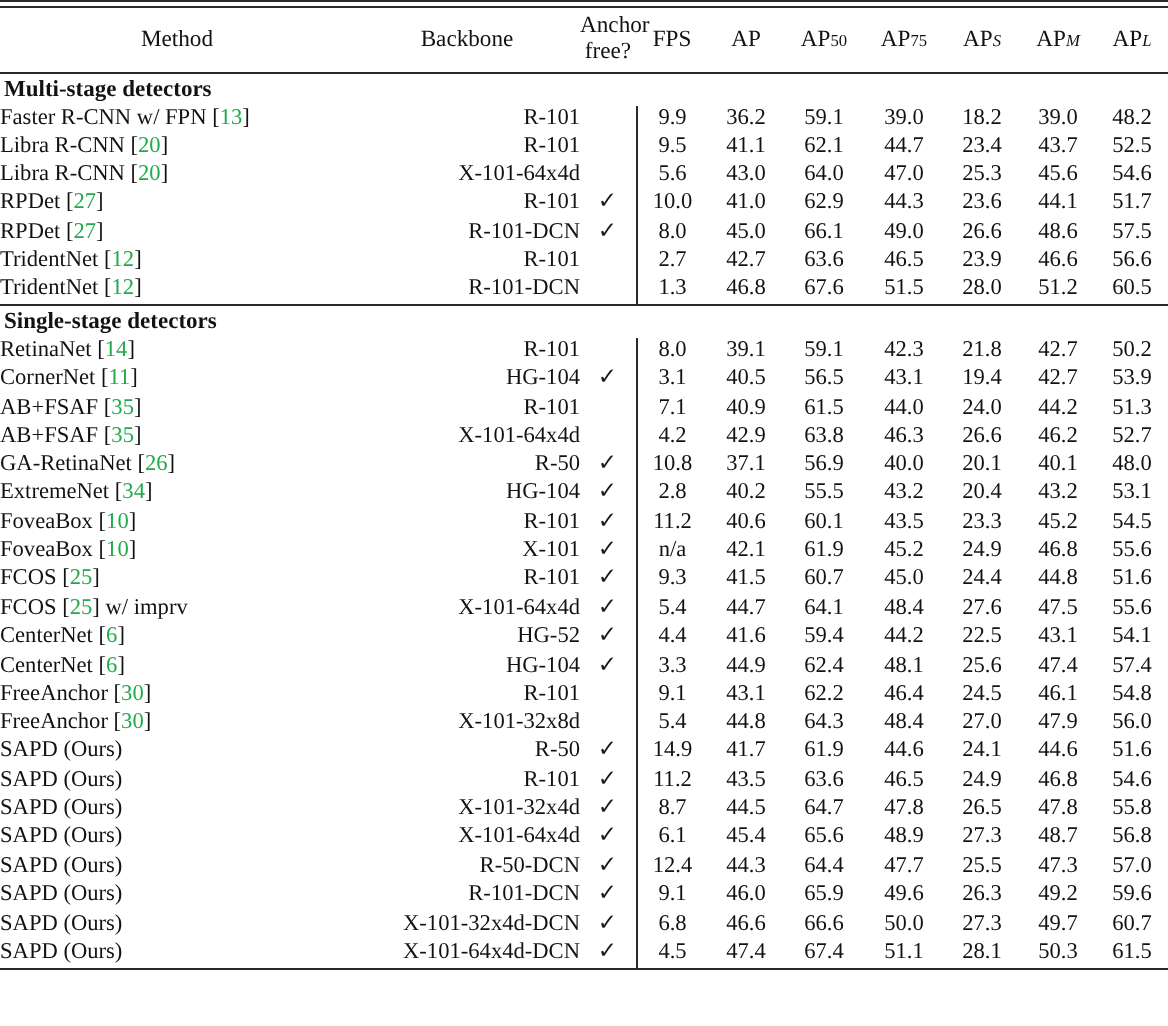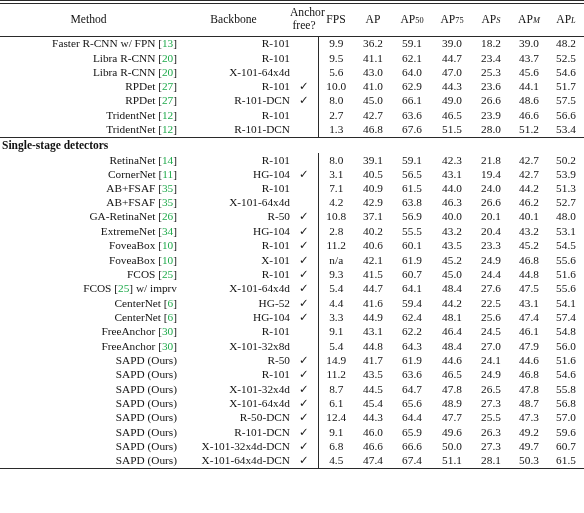--- a/index.html
+++ b/index.html
@@ -70,21 +70,21 @@
   .hdr-two-line {
     line-height: 1.08;
   }
 
   
   tr.data-row td {
     padding: 1.45px 0;
     vertical-align: baseline;
     white-space: nowrap;
   }
-  td.c-method   { text-align: right; padding-right: 4px; }
+  td.c-method   { text-align: left; padding-right: 4px; }
   td.c-backbone { text-align: right; }
   td.c-anchor   { text-align: center; font-size: 11px; }
   td.c-num      { text-align: center; }
 
   
   td.c-anchor { border-right: 1px solid #2a2a2a; }
   tr.header-row td.c-anchor { border-right: none; }
 
   
   tr.section-row td {
@@ -155,20 +155,23 @@
         <td class="c-num"><span>AP</span><span class="sub">50</span></td>
         <td class="c-num"><span>AP</span><span class="sub">75</span></td>
         <td class="c-num"><span>AP</span><span class="sub-it">S</span></td>
         <td class="c-num"><span>AP</span><span class="sub-it">M</span></td>
         <td class="c-num"><span>AP</span><span class="sub-it">L</span></td>
       </tr>
 
       <tr class="rule-mid">
           <td colspan="10"></td>
         </tr>
+    <tr class="section-row">
+          <td colspan="10">Multi-stage detectors</td>
+        </tr>
         <tr class="data-row">
           <td class="c-method"><span>Faster R-CNN w/ FPN</span> <span class="bracket">[</span><span class="cite">13</span><span class="bracket">]</span></td>
           <td class="c-backbone">R-101</td>
           <td class="c-anchor"></td>
           <td class="c-num">9.9</td>
           <td class="c-num">36.2</td>
           <td class="c-num">59.1</td>
           <td class="c-num">39.0</td>
           <td class="c-num">18.2</td>
           <td class="c-num">39.0</td>
@@ -237,21 +240,21 @@
         <tr class="data-row">
           <td class="c-method"><span>TridentNet</span> <span class="bracket">[</span><span class="cite">12</span><span class="bracket">]</span></td>
           <td class="c-backbone">R-101-DCN</td>
           <td class="c-anchor"></td>
           <td class="c-num">1.3</td>
           <td class="c-num">46.8</td>
           <td class="c-num">67.6</td>
           <td class="c-num">51.5</td>
           <td class="c-num">28.0</td>
           <td class="c-num">51.2</td>
-          <td class="c-num">53.4</td>
+          <td class="c-num">60.5</td>
         </tr>
         <tr class="rule-mid">
           <td colspan="10"></td>
         </tr>
         <tr class="section-row">
           <td colspan="10">Single-stage detectors</td>
         </tr>
         <tr class="data-row">
           <td class="c-method"><span>RetinaNet</span> <span class="bracket">[</span><span class="cite">14</span><span class="bracket">]</span></td>
           <td class="c-backbone">R-101</td>

